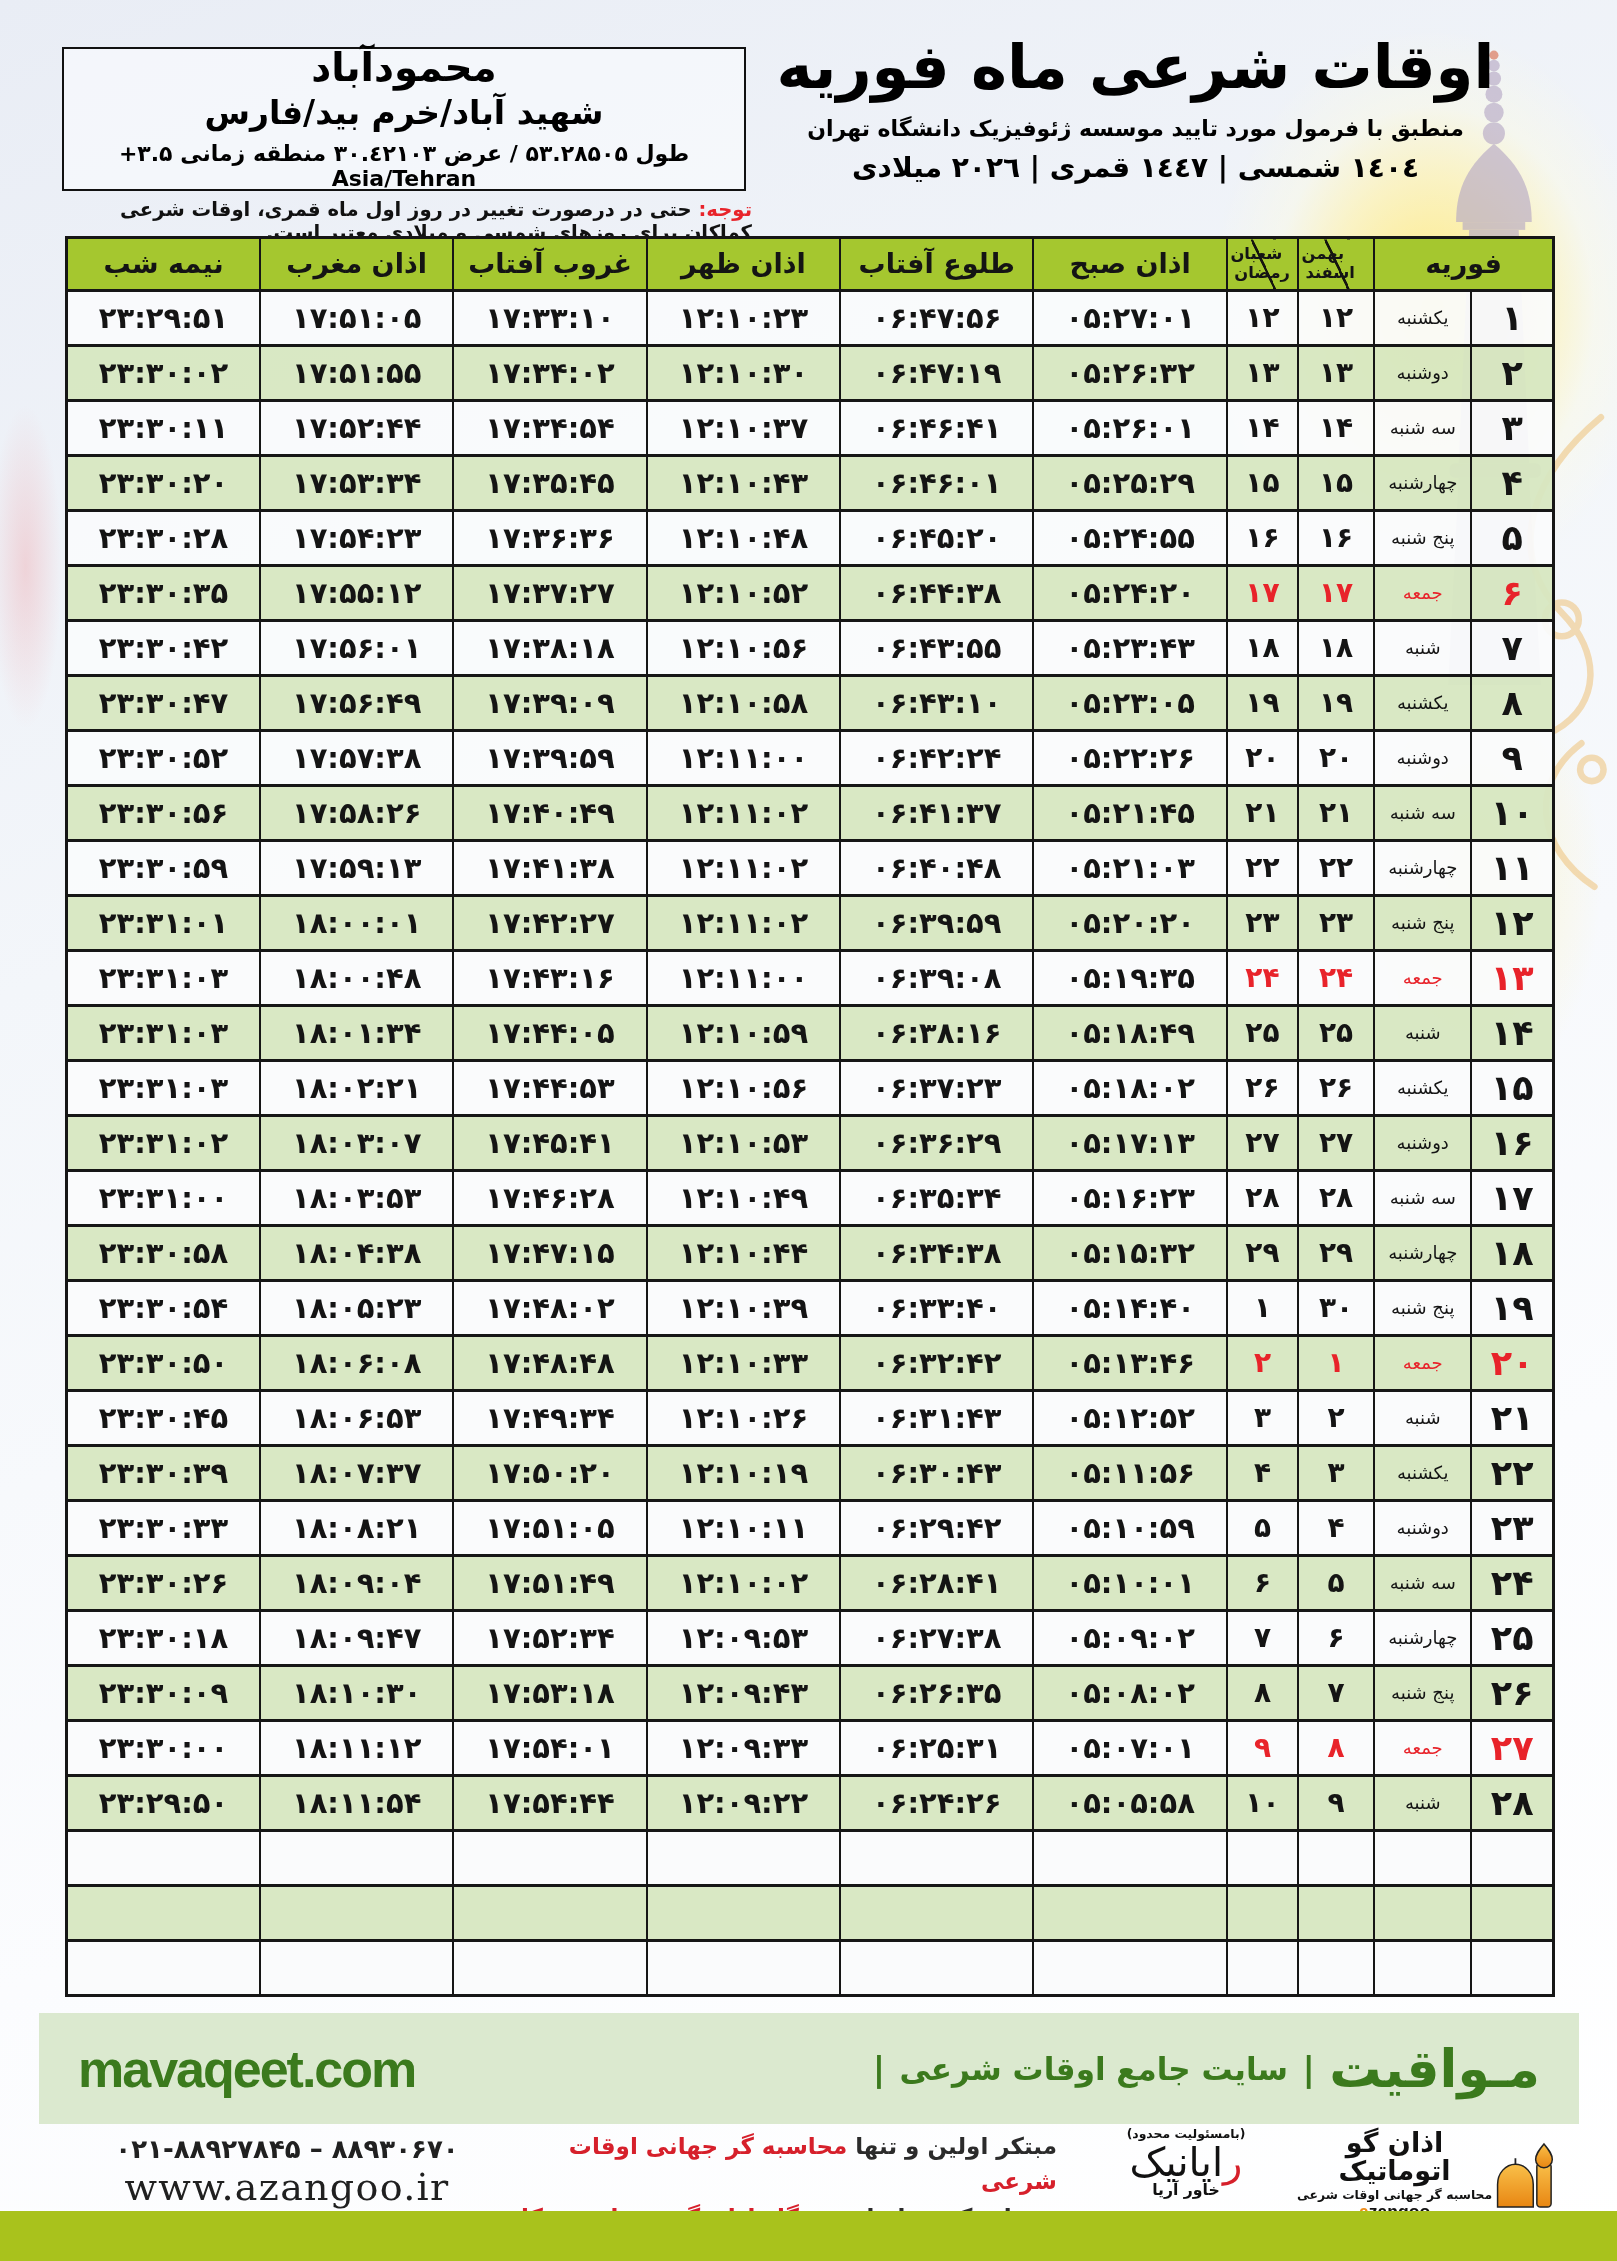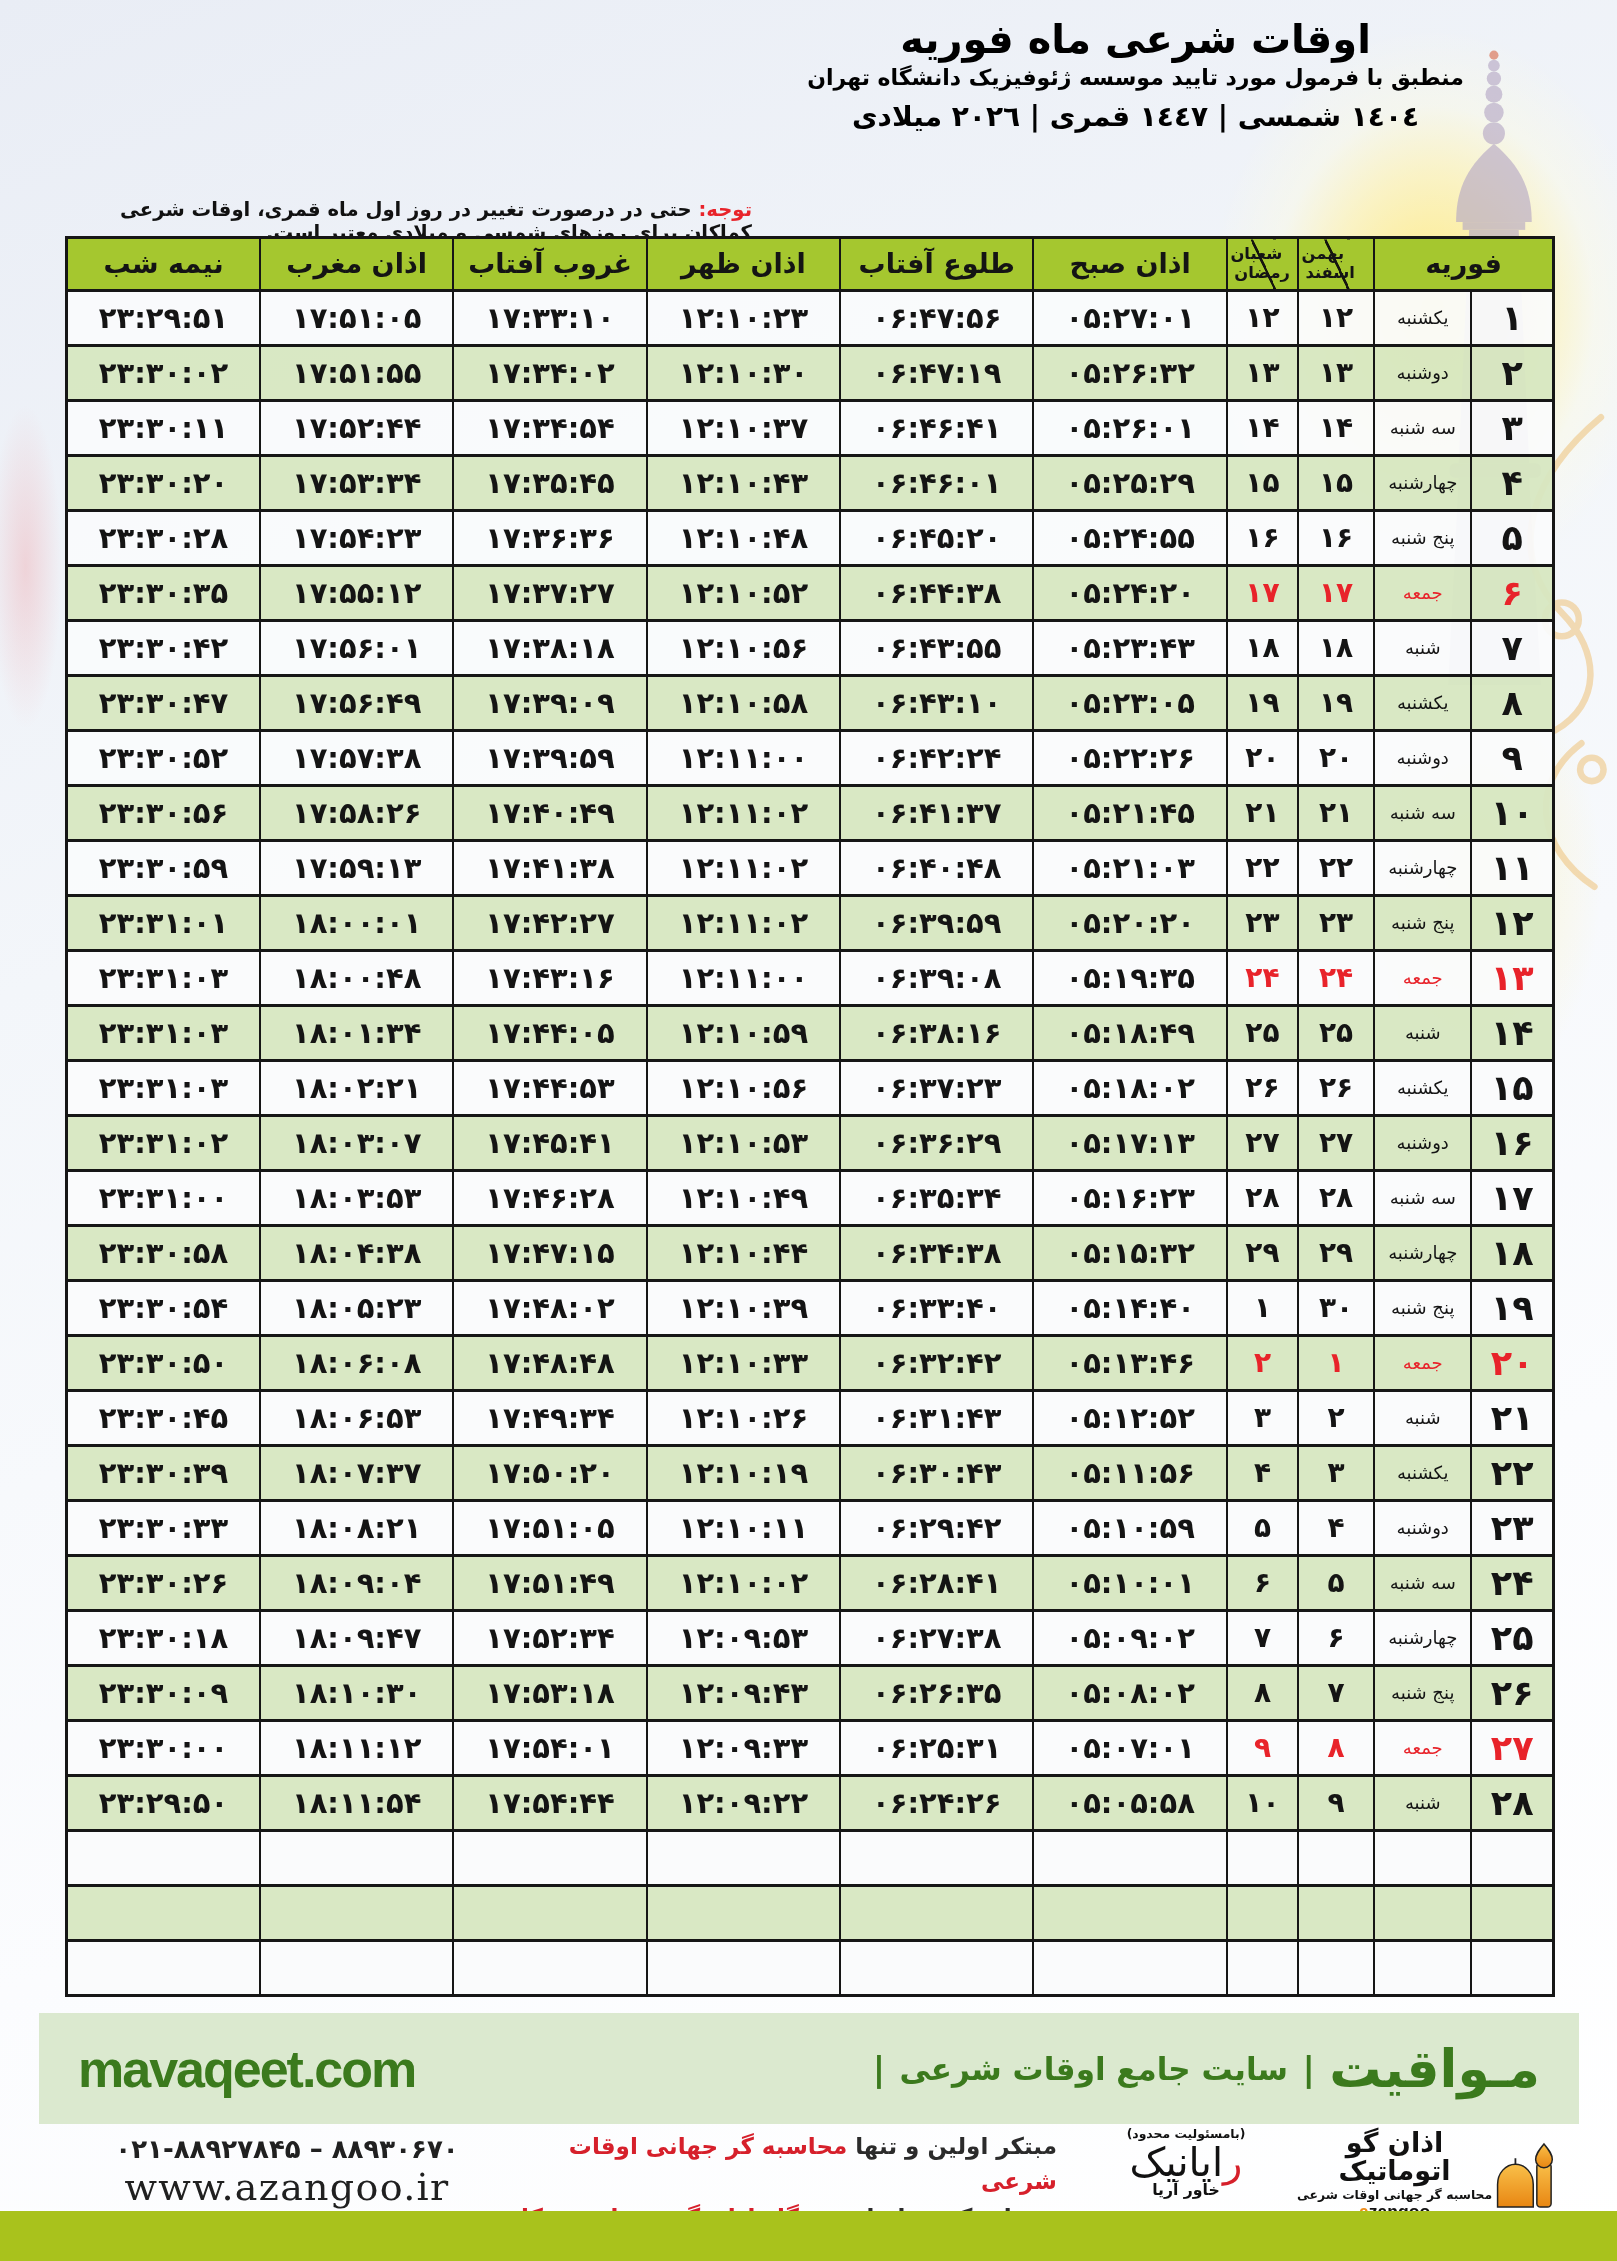--- a/index.html
+++ b/index.html
@@ -24,21 +24,21 @@
     pointer-events:none;}
   .bg-sunburst2{position:absolute;right:-26px;top:587px;width:339px;height:587px;
     background:radial-gradient(closest-side,rgba(255,240,160,0.5),rgba(255,255,255,0) 75%);pointer-events:none;}
   .bg-pink{position:absolute;left:-19.6px;top:365px;width:91px;height:404px;
     background:radial-gradient(closest-side,rgba(238,160,165,0.38),rgba(255,255,255,0) 80%);pointer-events:none;}
   .minaret{position:absolute;right:51px;top:46px;opacity:.62;pointer-events:none;}
   .swirl{position:absolute;right:3.9px;top:404px;opacity:.55;pointer-events:none;}
 
   
   .title-block{position:absolute;right:39px;top:18px;width:887px;text-align:center;direction:rtl;color:#000;}
-  .main-title{font-size:40px;font-weight:bold;line-height:1.08;margin:0;text-align:center;}
+  .main-title{font-size:61px;font-weight:bold;line-height:1.08;margin:16px;text-align:center;}
   .sub-title{font-size:22px;font-weight:bold;margin-top:3.9px;}
   .cal-line{font-size:28px;font-weight:bold;margin-top:10.4px;}
 
   .loc-box{position:absolute;left:62px;top:47px;width:680px;height:140px;border:2.6px solid #111;
     background:rgba(252,253,255,0.55);display:flex;flex-direction:column;align-items:center;justify-content:center;
     direction:rtl;text-align:center;}
   .loc-city{font-size:39px;font-weight:bold;line-height:1.1;}
   .loc-region{font-size:33px;font-weight:bold;margin-top:2.6px;}
   .loc-coords{font-size:22px;font-weight:bold;margin-top:9px;}
 
@@ -133,20 +133,25 @@
       <circle cx="196" cy="560" r="18"></circle>
     </g>
   </svg>
 
   <div class="title-block">
     <h1 class="main-title">اوقات شرعی ماه فوریه</h1>
     <div class="sub-title">منطبق با فرمول مورد تایید موسسه ژئوفیزیک دانشگاه تهران</div>
     <div class="cal-line">١٤٠٤ شمسی | ١٤٤٧ قمری | ٢٠٢٦ میلادی</div>
   </div>
 
+  <div class="loc-box">
+    <div class="loc-city">محمودآباد</div>
+    <div class="loc-region">شهید آباد/خرم بید/فارس</div>
+    <div class="loc-coords">طول ۵۳.۲۸۵۰۵ / عرض ۳۰.٤۲۱۰۳ منطقه زمانی ۳.۵+ Asia/Tehran</div>
+  </div>
 
   <div class="note-line"><span class="note-label">توجه:</span><span> حتی در درصورت تغییر در روز اول ماه قمری، اوقات شرعی کماکان برای روزهای شمسی و میلادی معتبر است.</span></div>
 
   <div class="table-wrap">
     <table class="prayer">
       <colgroup>
         <col class="w-feb">
           <col class="w-weekday">
           <col class="w-jalali">
           <col class="w-hijri">

